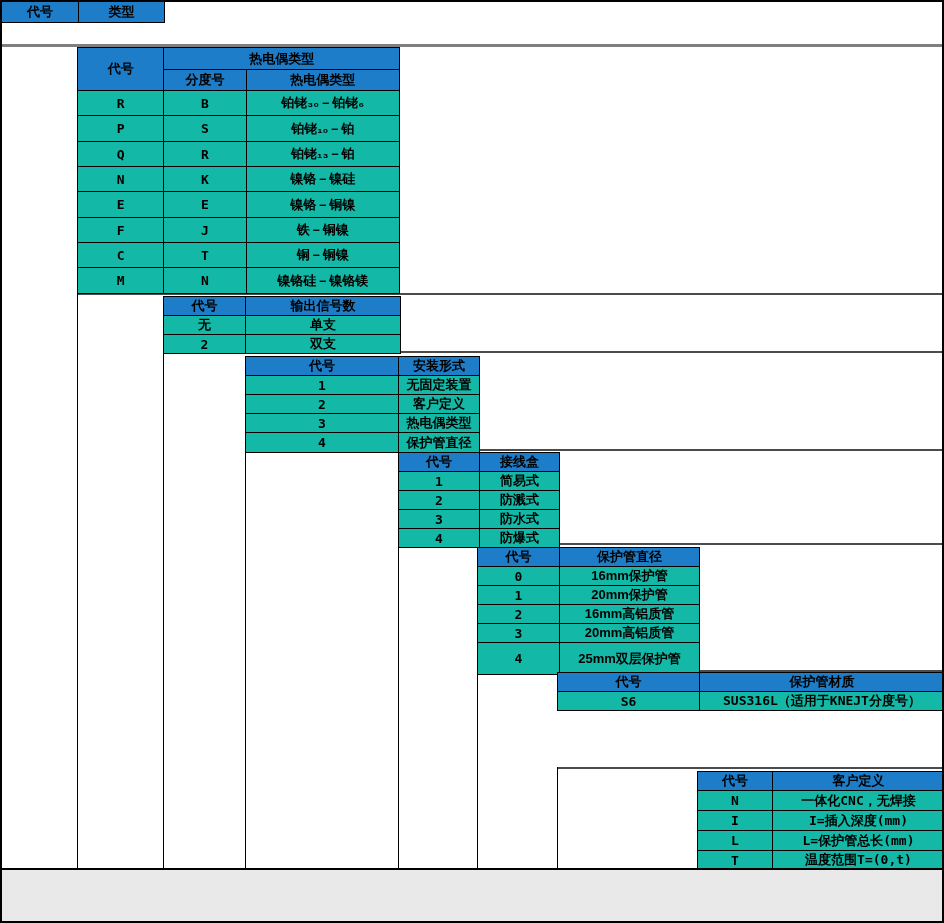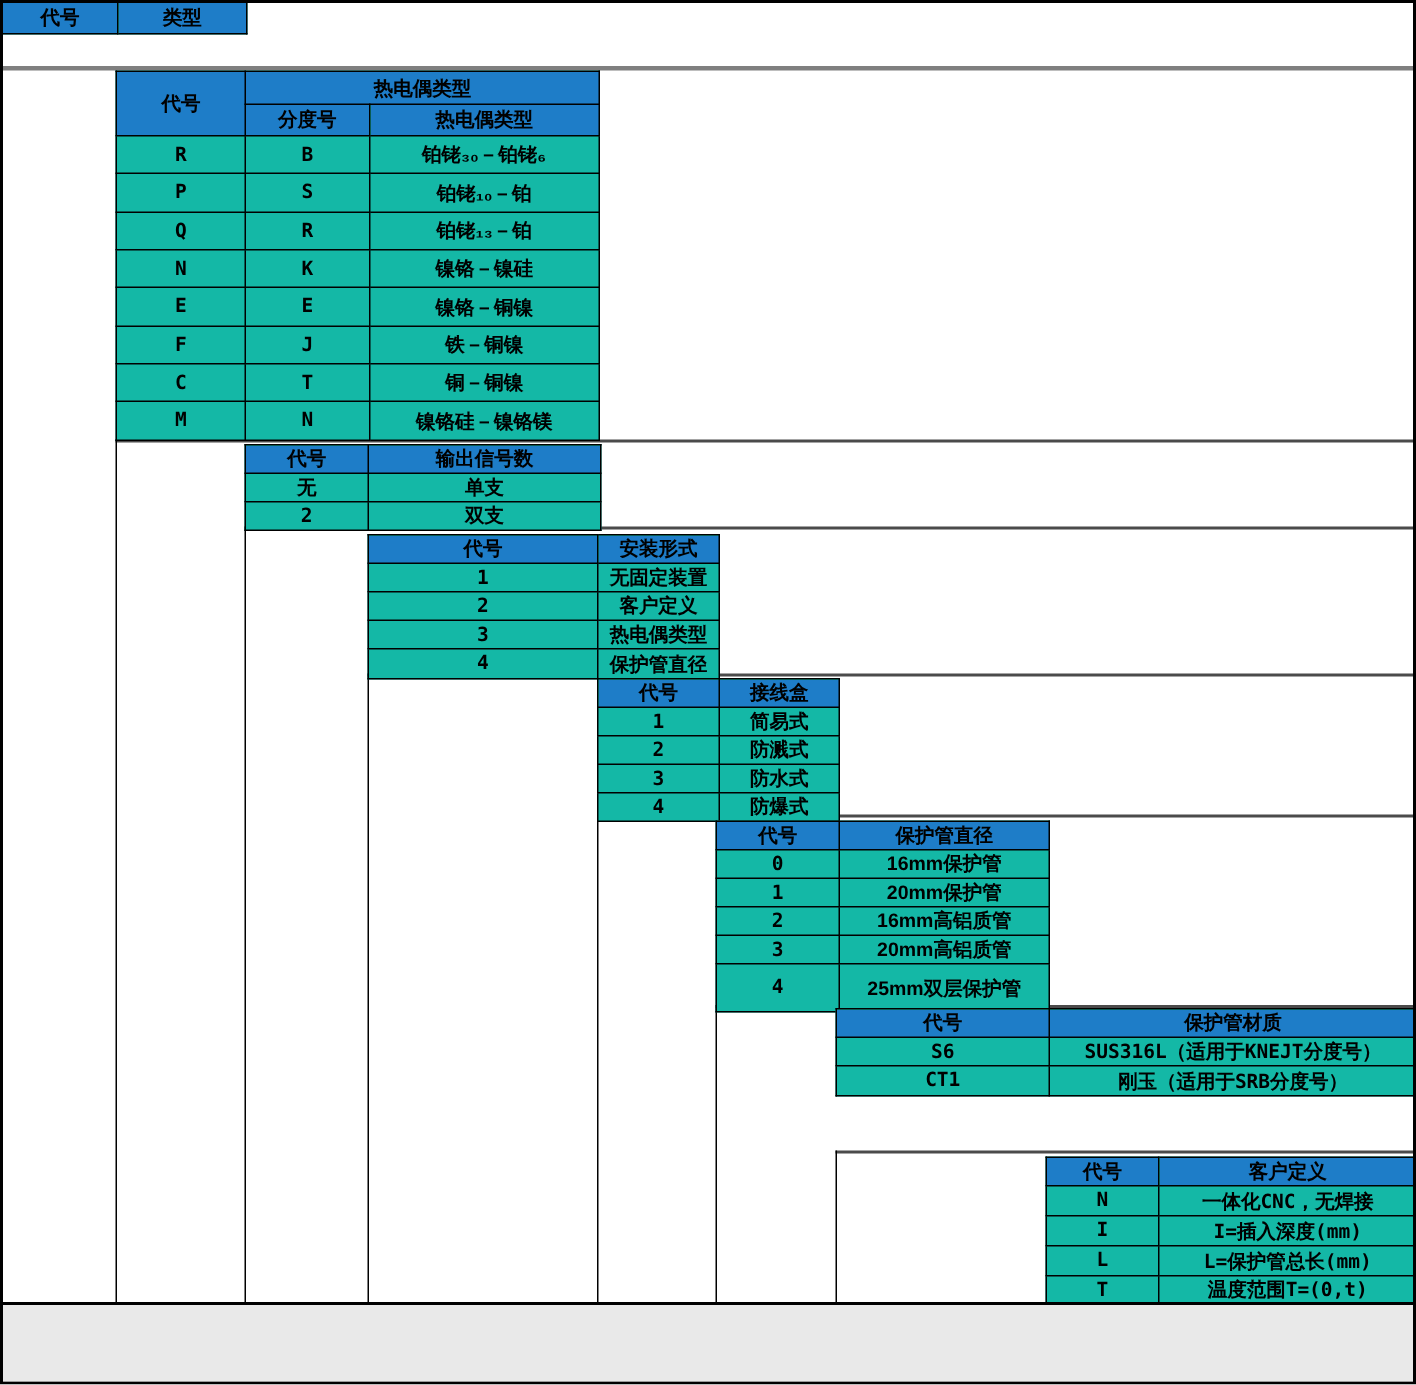--- a/index.html
+++ b/index.html
@@ -256,24 +256,20 @@
       </colgroup>
     <tbody>
       <tr style="height:16px;">
         <td class="hd">代号</td>
         <td class="hd">保护管材质</td>
       </tr>
       <tr style="height:19px;margin-top:28px;">
           <td class="code">S6</td>
           <td class="lbl-left">SUS316L（适用于KNEJT分度号）</td>
         </tr>
-      <tr style="height:20px;">
-          <td class="code">CT1</td>
-          <td class="lbl-left">刚玉（适用于SRB分度号）</td>
-        </tr>
     </tbody>
   </table>
 
   <table class="tbl" style="left:695px;top:769px;width:247px;">
     <colgroup>
         <col style="width:75px;">
         <col style="width:172px;">
       </colgroup>
     <tbody>
       <tr style="height:16px;">

